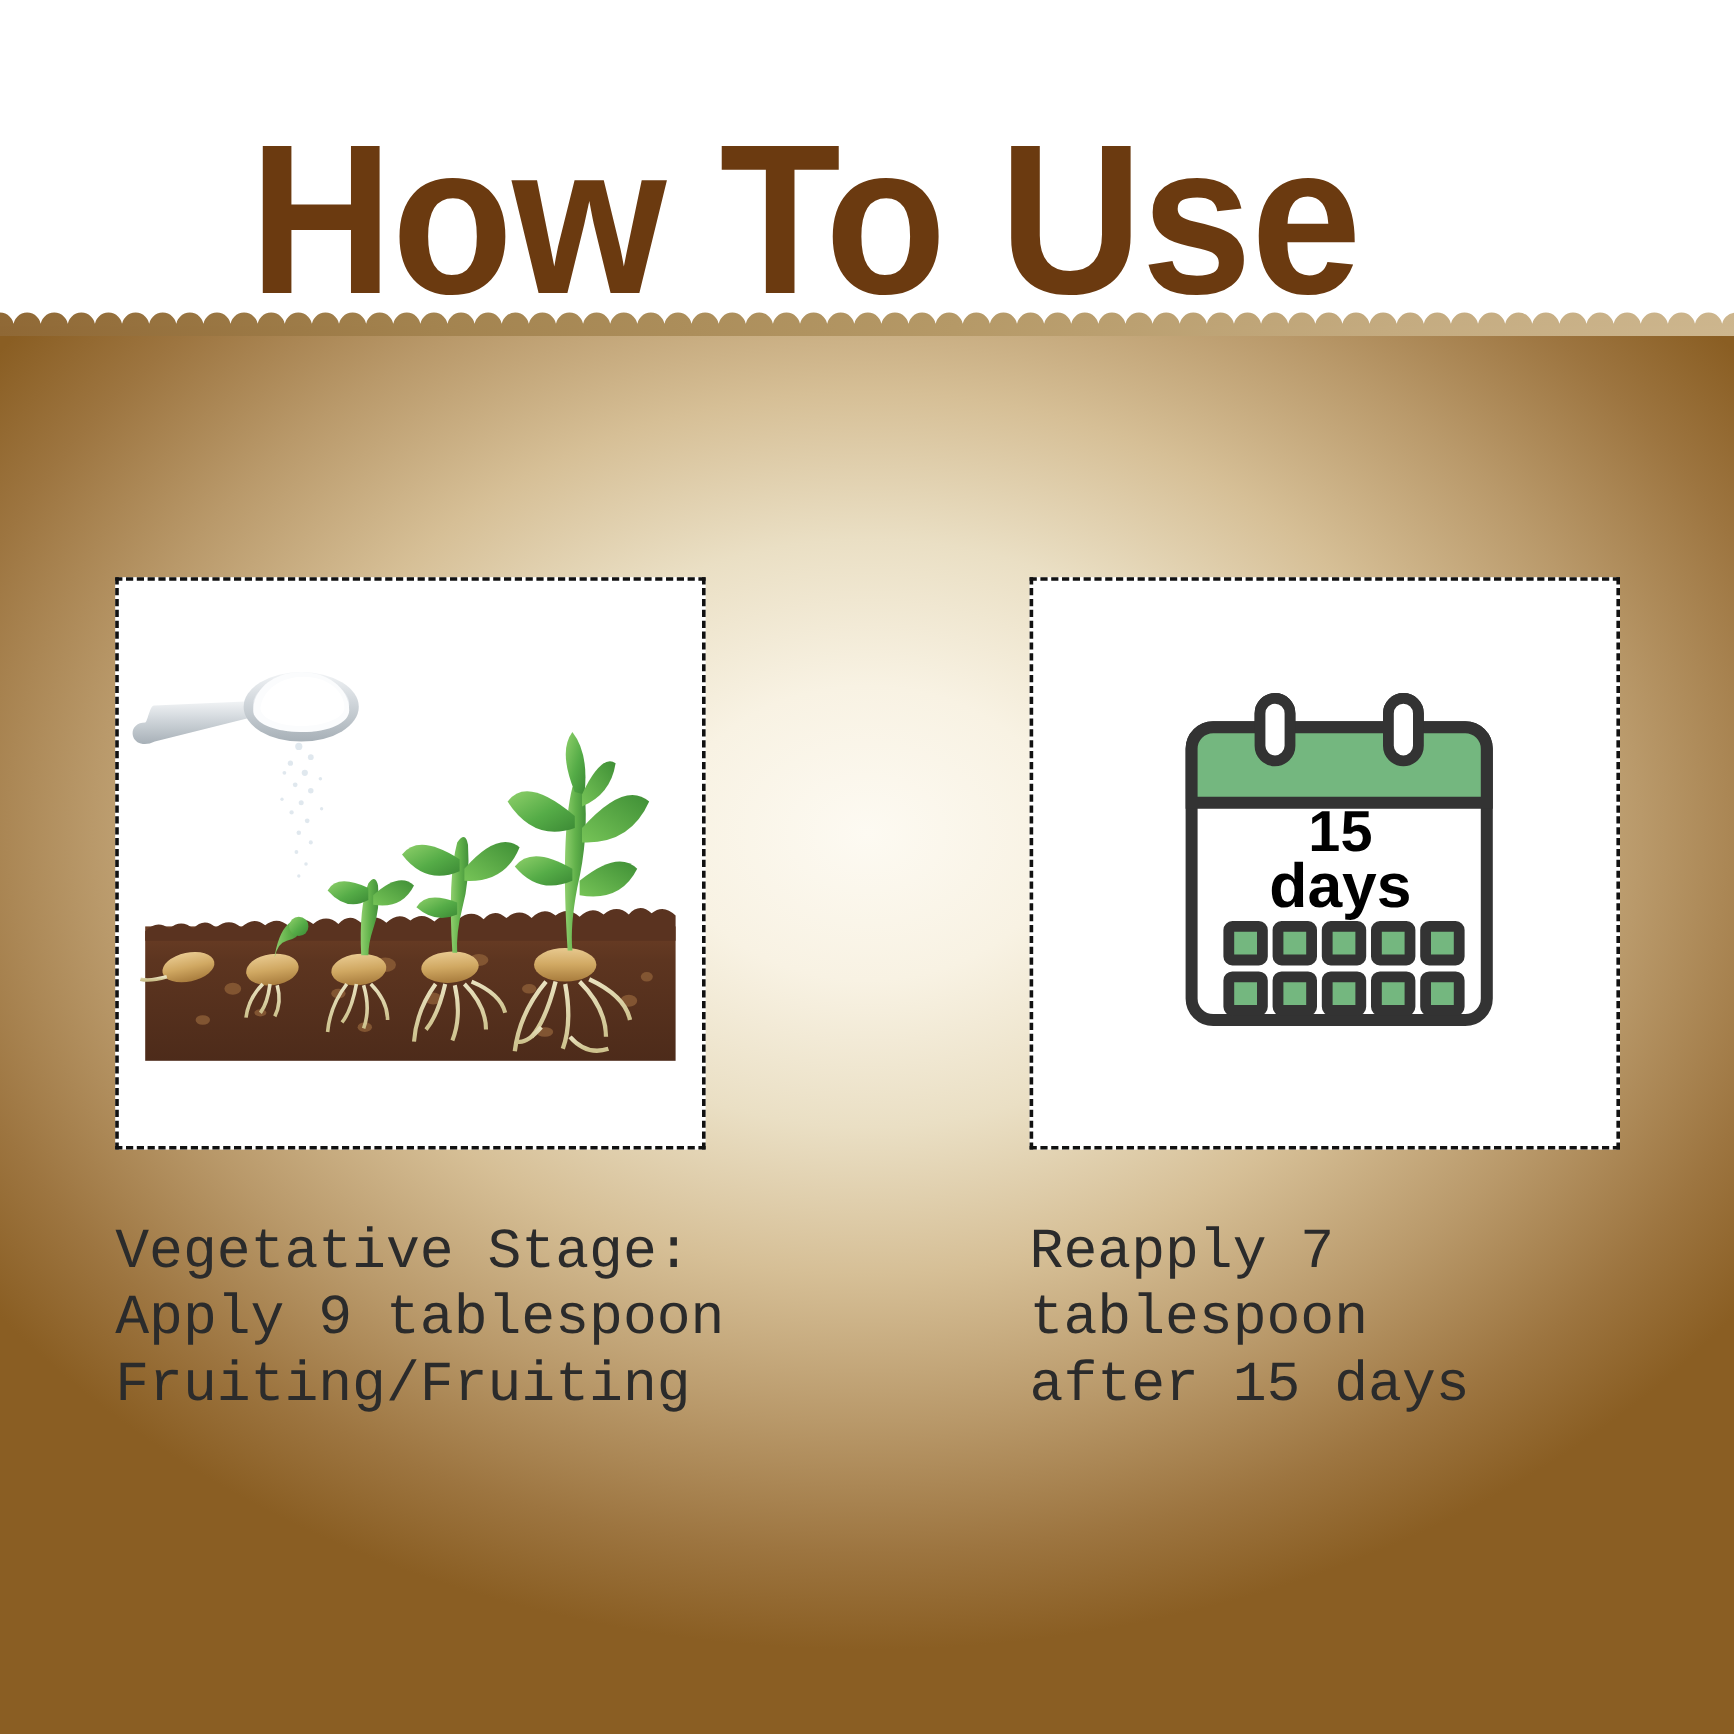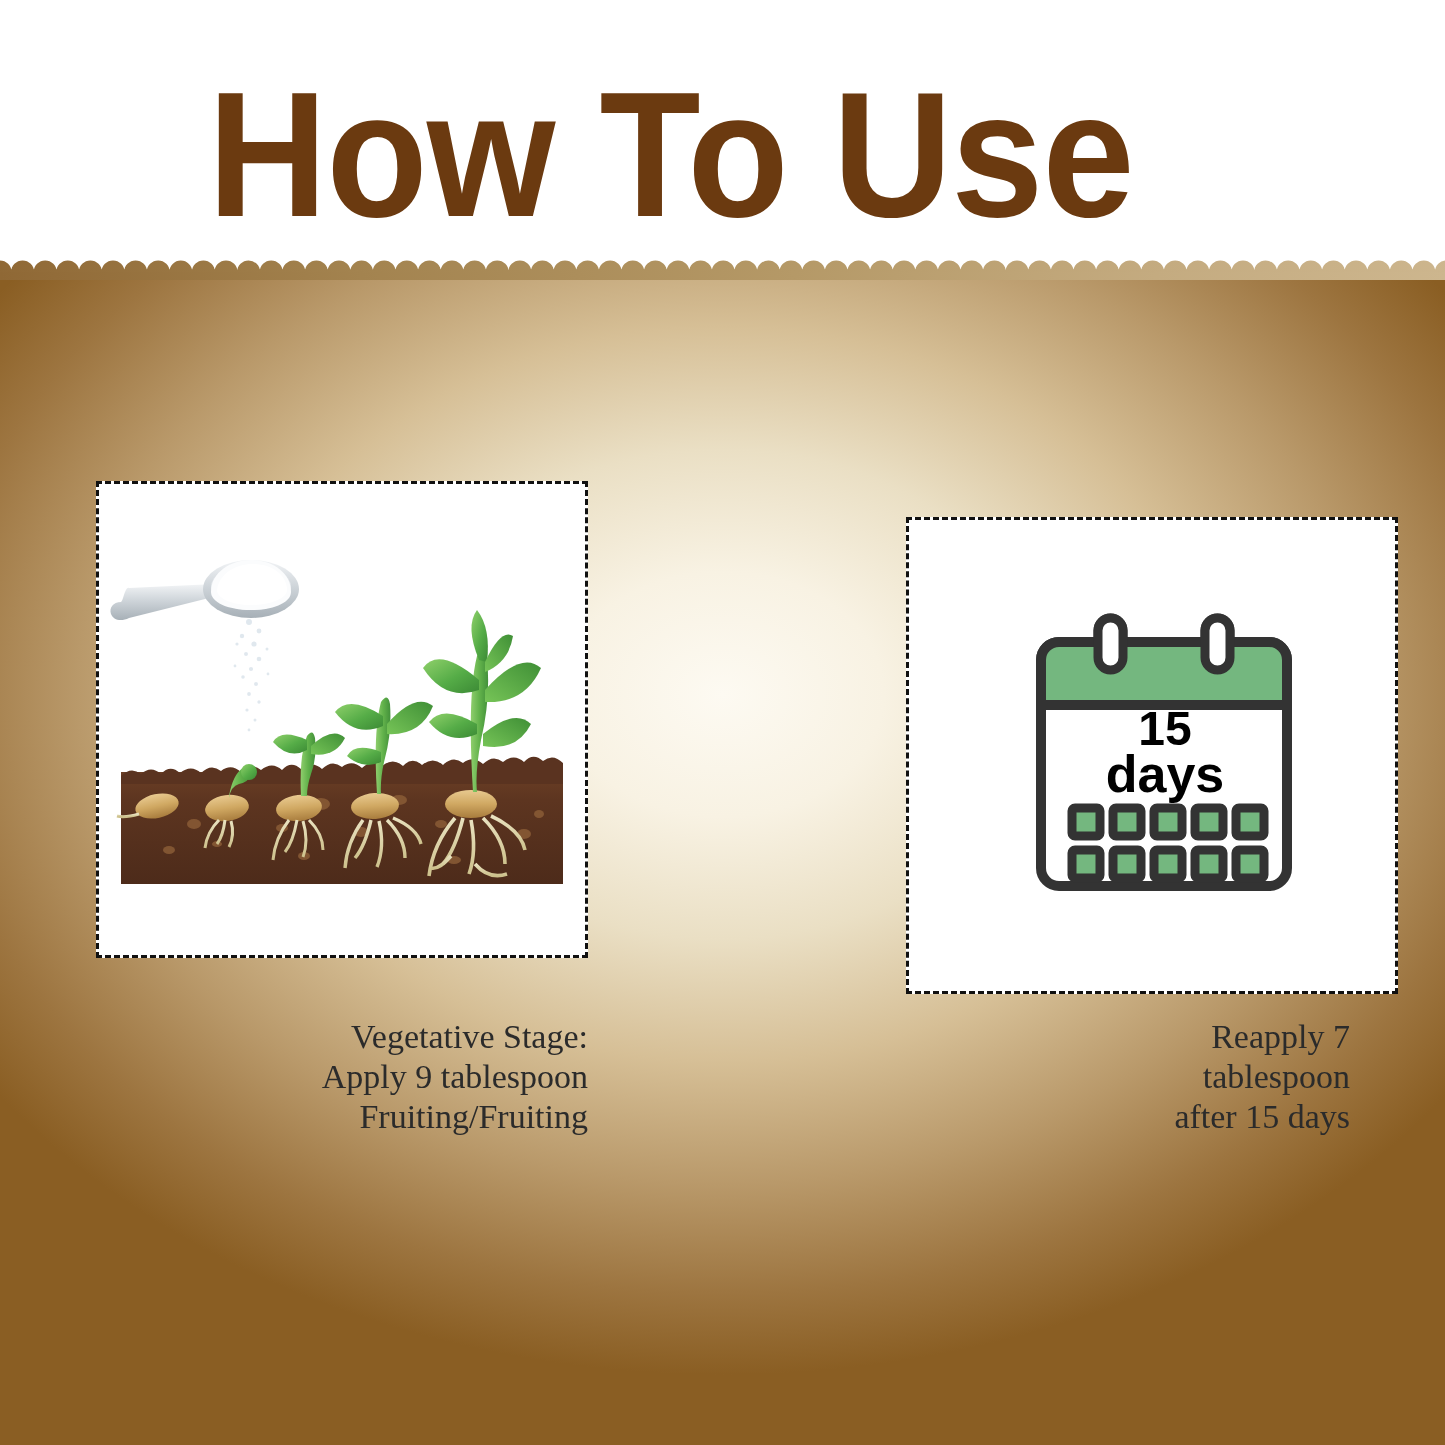--- a/index.html
+++ b/index.html
@@ -8,21 +8,21 @@
     font-family: "Liberation Sans", sans-serif;
     background:#ffffff;
     overflow:hidden;
     position:relative;
   }
 
   
   .header{
     position:absolute; left:0; top:0; width:1342px; height:272px;
     background:#ffffff;
-    display:flex; align-items:center; justify-content:center;
+    display:flex; align-items:flex-end; justify-content:center;
   }
   .page-title{
     font-family:"Liberation Sans", sans-serif;
     font-weight:bold;
     font-size:178px;
     line-height:1;
     letter-spacing:-1px;
     color:#6b3a10;
     margin-top:38px;
     transform:scaleX(0.93);
@@ -57,36 +57,36 @@
     position:absolute; left:0; top:0; width:1445px; height:1173px;
   }
   .card{
     position:absolute;
     top:209px;
     width:492px; height:477px;
     background:#ffffff;
     border:3px dashed #111111;
   }
   .card.left{ left:96px; }
-  .card.right{ left:906px;margin-top:36px; }
+  .card.right{ left:858px; }
 
   .card-inner{
     position:relative; width:100%; height:100%; overflow:hidden;
   }
 
   
   .caption{
     position:absolute;
     top:745px;
-    font-family:Liberation Serif, serif;
-    font-size:34px;
+    font-family:Liberation Mono, monospace;
+    font-size:47px;
     line-height:1.18;
     font-weight:normal;
     color:#2b2b2b;
-    text-align:right;
+    text-align:left;
     white-space:nowrap;
   }
   .caption.left{ left:96px; width:492px; }
   .caption.right{ left:858px; width:492px; }
   .caption .cl{ display:block; }
 
   
   .plant-svg{ position:absolute; left:0; top:0; }
 
   

